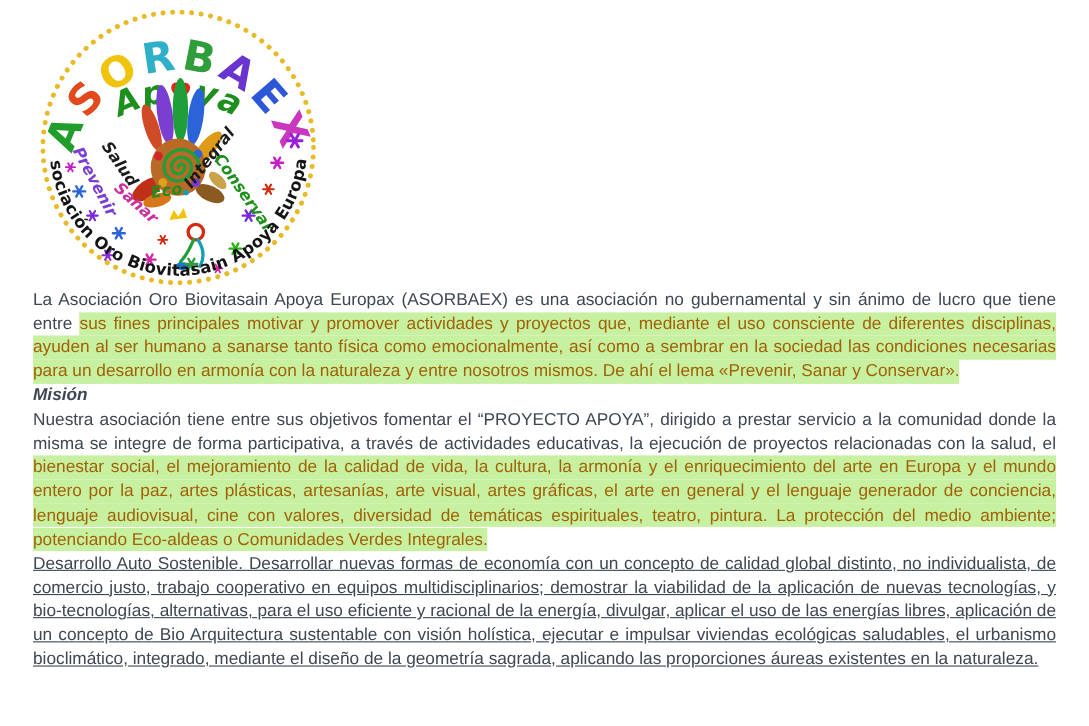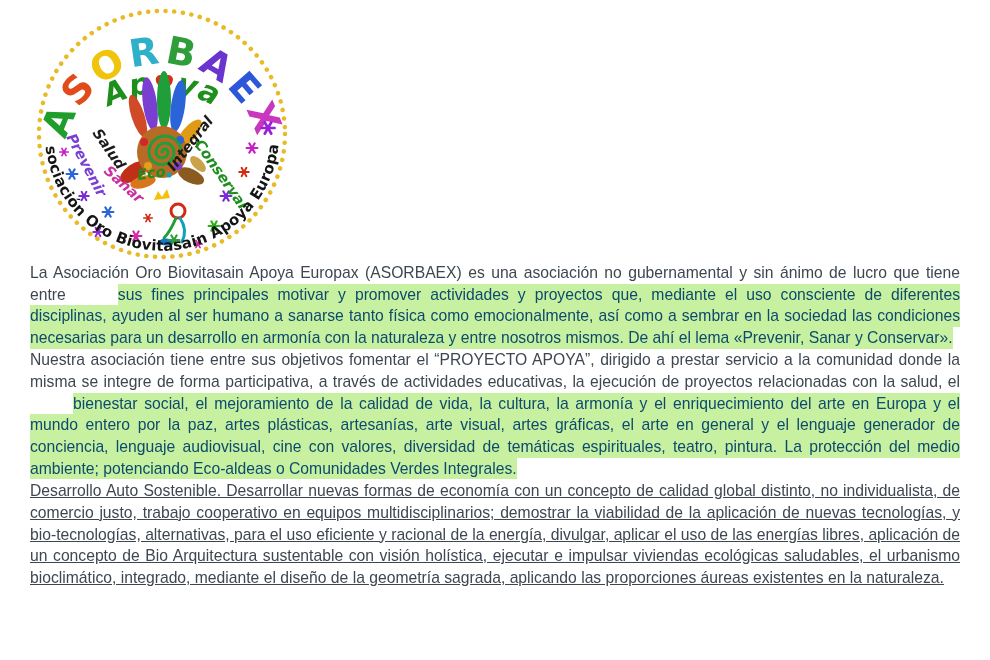--- a/index.html
+++ b/index.html
@@ -15,21 +15,21 @@
   .bottom-arc{font-family:"DejaVu Sans",sans-serif;font-weight:bold;font-size:15px;letter-spacing:0.2px;}
   .st{fill:none;stroke-width:2.4;stroke-linecap:round;}
   .content{
     padding:0 30px;color:#3e4751;font-size:15.7px;line-height:21.8px;
     text-align:justify;
   }
   .content p{margin:0;}
   .p-intro{margin-top:40px;}
   .p-heading{font-weight:bold;font-style:italic;margin-top:13px;}
   .p-sustainable{margin-top:13px;text-decoration:underline;}
-  mark{background:#c7f0a0;color:#0c4a6e;padding:2.2px 0;margin-left:43px;}
+  mark{background:#c7f0a0;color:#a16207;padding:2.2px 0;}
 </style>
 </head>
 <body>
 
 <div class="page">
 
   <div class="logo-wrap">
     <svg viewBox="0 0 268 258" width="268" height="258">
       <defs>
         <path id="arcTop" d="M 40 130 A 98 98 0 0 1 228 130"></path>
@@ -104,18 +104,19 @@
 
       <text class="bottom-arc" fill="#141414" text-anchor="middle">
         <textPath href="#arcBottom" startOffset="50%">Asociación Oro Biovitasain Apoya Europax</textPath>
       </text>
     </svg>
   </div>
 
   <div class="content">
     <p class="p-intro"><span>La Asociación Oro Biovitasain Apoya Europax (ASORBAEX) es una asociación no gubernamental y sin ánimo de lucro que tiene entre </span><mark>sus fines principales motivar y promover actividades y proyectos que, mediante el uso consciente de diferentes disciplinas, ayuden al ser humano a sanarse tanto física como emocionalmente, así como a sembrar en la sociedad las condiciones necesarias para un desarrollo en armonía con la naturaleza y entre nosotros mismos. De ahí el lema «Prevenir, Sanar y Conservar».</mark></p>
 
+    <p class="p-heading">Misión</p>
     <p><span>Nuestra asociación tiene entre sus objetivos fomentar el “PROYECTO APOYA”, dirigido a prestar servicio a la comunidad donde la misma se integre de forma participativa, a través de actividades educativas, la ejecución de proyectos relacionadas con la salud, el </span><mark>bienestar social, el mejoramiento de la calidad de vida, la cultura, la armonía y el enriquecimiento del arte en Europa y el mundo entero por la paz, artes plásticas, artesanías, arte visual, artes gráficas, el arte en general y el lenguaje generador de conciencia, lenguaje audiovisual, cine con valores, diversidad de temáticas espirituales, teatro, pintura. La protección del medio ambiente; potenciando Eco-aldeas o Comunidades Verdes Integrales.</mark></p>
 
     <p class="p-sustainable">Desarrollo Auto Sostenible. Desarrollar nuevas formas de economía con un concepto de calidad global distinto, no individualista, de comercio justo, trabajo cooperativo en equipos multidisciplinarios; demostrar la viabilidad de la aplicación de nuevas tecnologías, y bio-tecnologías, alternativas, para el uso eficiente y racional de la energía, divulgar, aplicar el uso de las energías libres, aplicación de un concepto de Bio Arquitectura sustentable con visión holística, ejecutar e impulsar viviendas ecológicas saludables, el urbanismo bioclimático, integrado, mediante el diseño de la geometría sagrada, aplicando las proporciones áureas existentes en la naturaleza.</p>
   </div>
 
 </div>
 
 </body></html>

